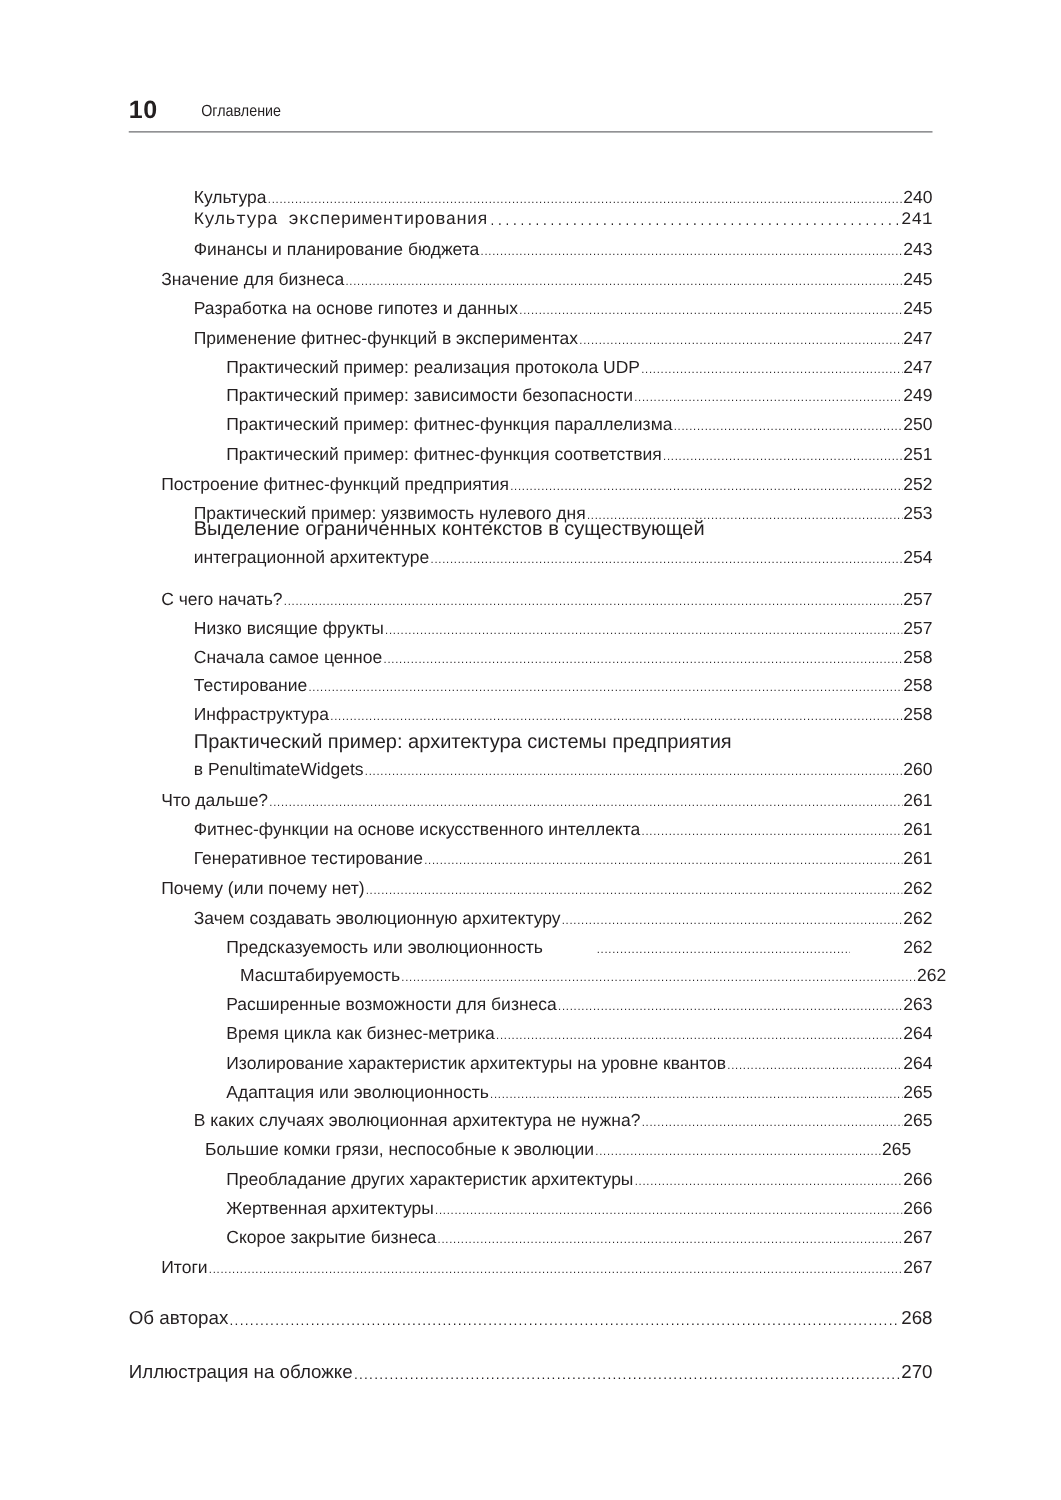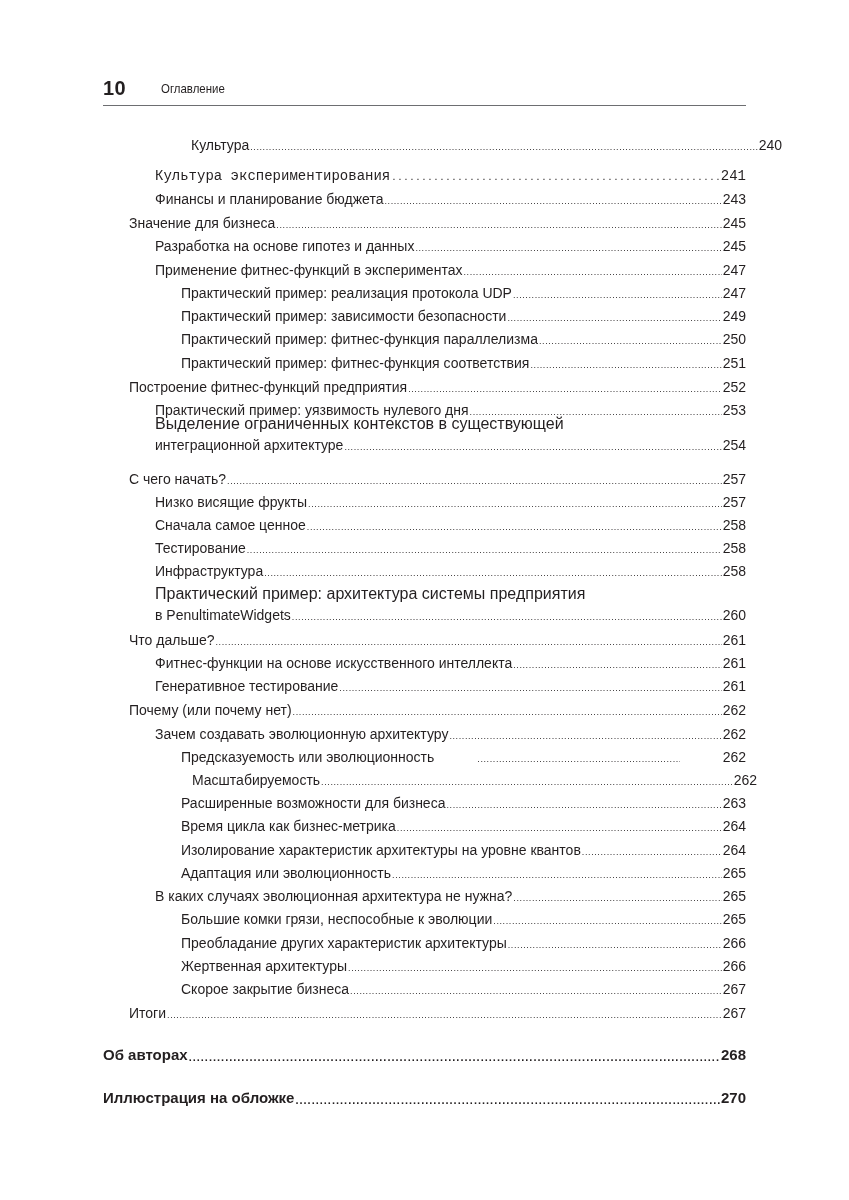--- a/index.html
+++ b/index.html
@@ -30,37 +30,37 @@
     }
     .entry .title { flex: 0 0 auto; padding-right: 1px; }
     .entry .dots {
       flex: 1 1 auto; overflow: hidden; height: 18px; position: relative;
     }
     .entry .dots::before {
       content: "................................................................................................................................................................................................................................................................";
       position: absolute; left: 0; bottom: 1px; font-size: 9px; letter-spacing: 0.6px; line-height: 12px; color: #231f20;
     }
     .entry .page { flex: 0 0 auto; padding-left: 1px; }
-    .entry.bold { font-weight: bold; font-size: 15px; }
+    .entry.bold { font-weight: normal; font-size: 15px; }
     .entry.bold .dots::before { font-size: 11px; letter-spacing: 1px; }
     .wrapline {
       position: absolute; font-size: 16px; line-height: 18px; white-space: nowrap; text-align: center;
     }
   </style>
 </head>
 <body>
 
 <div class="header">
   <span class="pnum">10</span>
   <span class="htitle">Оглавление</span>
 </div>
 <div class="rule"></div>
 
 <div class="toc" id="toc">
-    <div class="entry" style="left: 155px; top: 136px; width: 591px; margin-left: 36px;">
+    <div class="entry" style="left: 155px; top: 148px; width: 591px;">
       <span class="title">Культура</span>
       <span class="dots"></span>
       <span class="page">240</span>
     </div>
     <div class="entry" style="left: 155px; top: 167px; width: 591px; font-family: Liberation Mono, monospace;">
       <span class="title">Культура экспериментирования</span>
       <span class="dots"></span>
       <span class="page">241</span>
     </div>
     <div class="entry" style="left: 155px; top: 190px; width: 591px;">
@@ -203,21 +203,21 @@
     <div class="entry" style="left: 181px; top: 864px; width: 565px;">
       <span class="title">Адаптация или эволюционность</span>
       <span class="dots"></span>
       <span class="page">265</span>
     </div>
     <div class="entry" style="left: 155px; top: 887px; width: 591px;">
       <span class="title">В каких случаях эволюционная архитектура не нужна?</span>
       <span class="dots"></span>
       <span class="page">265</span>
     </div>
-    <div class="entry" style="left: 181px; top: 910px; width: 565px; justify-content: flex-end;">
+    <div class="entry" style="left: 164px; top: 910px; width: 565px; justify-content: flex-end;">
       <span class="title">Большие комки грязи, неспособные к эволюции</span>
       <span class="dots"></span>
       <span class="page">265</span>
     </div>
     <div class="entry" style="left: 181px; top: 934px; width: 565px;">
       <span class="title">Преобладание других характеристик архитектуры</span>
       <span class="dots"></span>
       <span class="page">266</span>
     </div>
     <div class="entry" style="left: 181px; top: 957px; width: 565px;">

